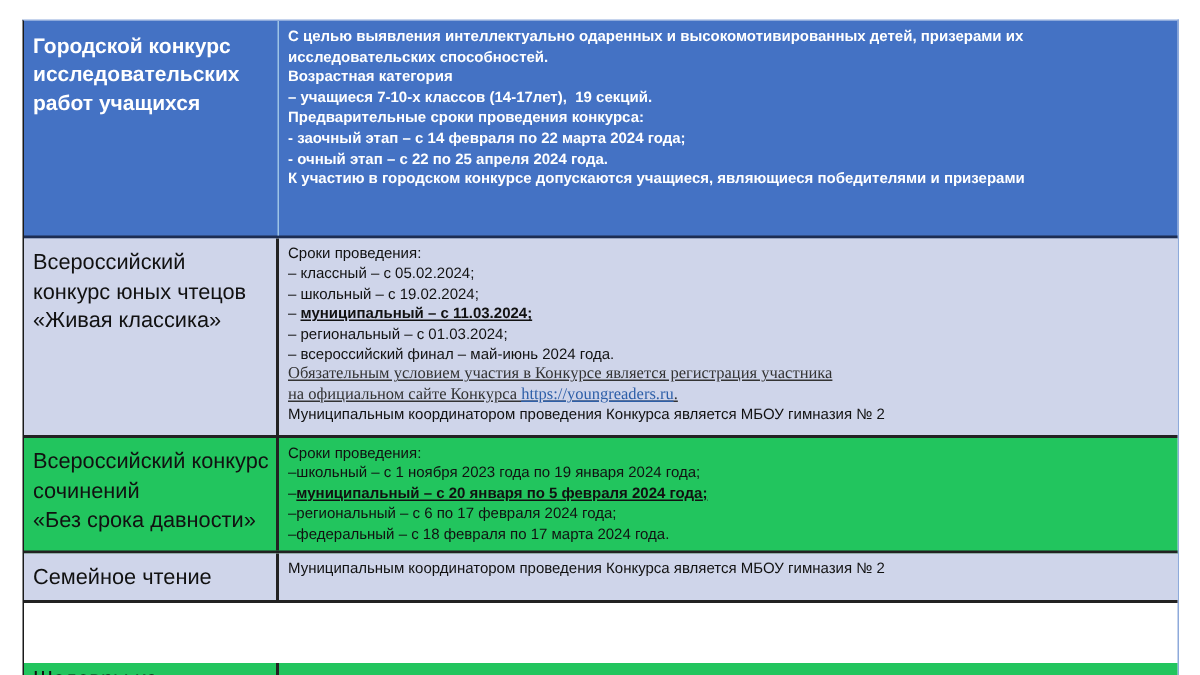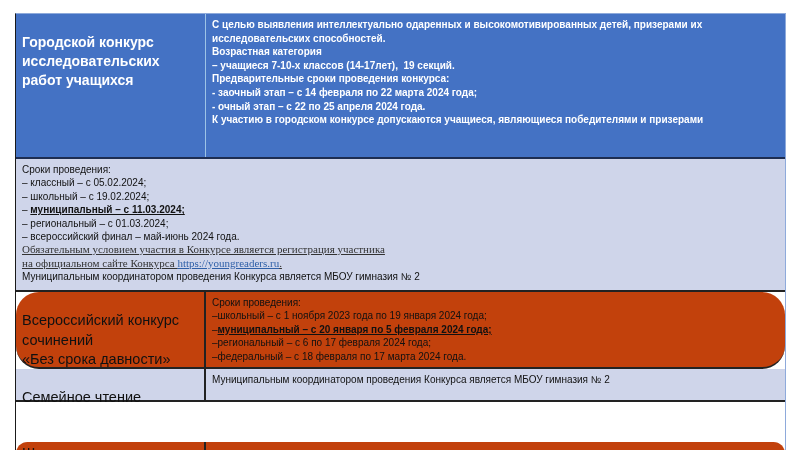--- a/index.html
+++ b/index.html
@@ -7,27 +7,27 @@
       width: 800px; height: 450px; background: #ffffff; position: relative; overflow: hidden;
       font-family: "Liberation Sans", "DejaVu Sans", sans-serif;
     }
     .table {
       position: absolute; left: 15px; top: 13px; width: 769px;
       border: 1px solid #1a1a1a; border-collapse: collapse; border-top: 1px solid #8eaadb;
       border-right: 1px solid #8eaadb;
     }
     .row { display: flex; border-bottom: 2px solid #222; box-sizing: border-box; }
     .row:last-child { border-bottom: 2px solid #222; margin-top: 40px; }
-    .cell-left { width: 190px; box-sizing: border-box; padding: 19px 6px 4px 6px; border-right: 2px solid #222; }
+    .cell-left { width: 170px; box-sizing: border-box; padding: 7px 6px 4px 6px; border-right: 2px solid #222; }
     .cell-right { flex: 1; box-sizing: border-box; padding: 4px 6px 3px 6px; }
     .row.header { background: #4472c4; border-bottom: 2px solid #1d2d52; }
     .row.header .cell-left { border-right: 1px solid #9dc3e6; color: #fff; font-weight: bold; font-size: 14px; line-height: 19px; }
     .row.header .cell-right { color: #fff; font-weight: bold; font-size: 10px; line-height: 13.6px; }
     .row.dark { background: #cfd5ea; }
-    .row.light { background: #c2410c; border-radius: 23px; }
+    .row.light { background: #22c55e; }
     .cell-left.title { font-size: 14.5px; line-height: 19.5px; color: #111; }
     .cell-right.body { font-size: 10px; line-height: 13.4px; color: #111; }
     .line { white-space: nowrap; display: block; }
     .bu { font-weight: bold; text-decoration: underline; }
     .serif { font-family: "Liberation Serif", "DejaVu Serif", serif; color: #333; font-size: 11px; text-decoration: underline; }
     .link { color: #2e5fa8; text-decoration: underline; }
     .row-1 { height: 145px; }
     .row-2 { height: 133px; }
     .row-3 { height: 77px; }
     .row-4 { height: 33px; }
@@ -48,20 +48,23 @@
       <span class="line">Возрастная категория</span>
       <span class="line" style="white-space:pre">– учащиеся 7-10-х классов (14-17лет),  19 секций.</span>
       <span class="line">Предварительные сроки проведения конкурса:</span>
       <span class="line">- заочный этап – с 14 февраля по 22 марта 2024 года;</span>
       <span class="line">- очный этап – с 22 по 25 апреля 2024 года.</span>
       <span class="line">К участию в городском конкурсе допускаются учащиеся, являющиеся победителями и призерами</span>
     </div>
   </div>
 
   <div class="row dark row-2">
+    <div class="cell-left title">
+      <span>Всероссийский конкурс юных чтецов «Живая классика»</span>
+    </div>
     <div class="cell-right body">
       <span class="line">Сроки проведения:</span>
       <span class="line">– классный – с 05.02.2024;</span>
       <span class="line">– школьный – с 19.02.2024;</span>
       <span class="line"><span style="white-space:pre">– </span><span class="bu">муниципальный – с 11.03.2024;</span></span>
       <span class="line">– региональный – с 01.03.2024;</span>
       <span class="line">– всероссийский финал – май-июнь 2024 года.</span>
       <span class="line serif">Обязательным условием участия в Конкурсе является регистрация участника</span>
       <span class="line serif"><span style="white-space:pre">на официальном сайте Конкурса </span><a class="link">https://youngreaders.ru</a><span>.</span></span>
       <span class="line">Муниципальным координатором проведения Конкурса является МБОУ гимназия № 2</span>

